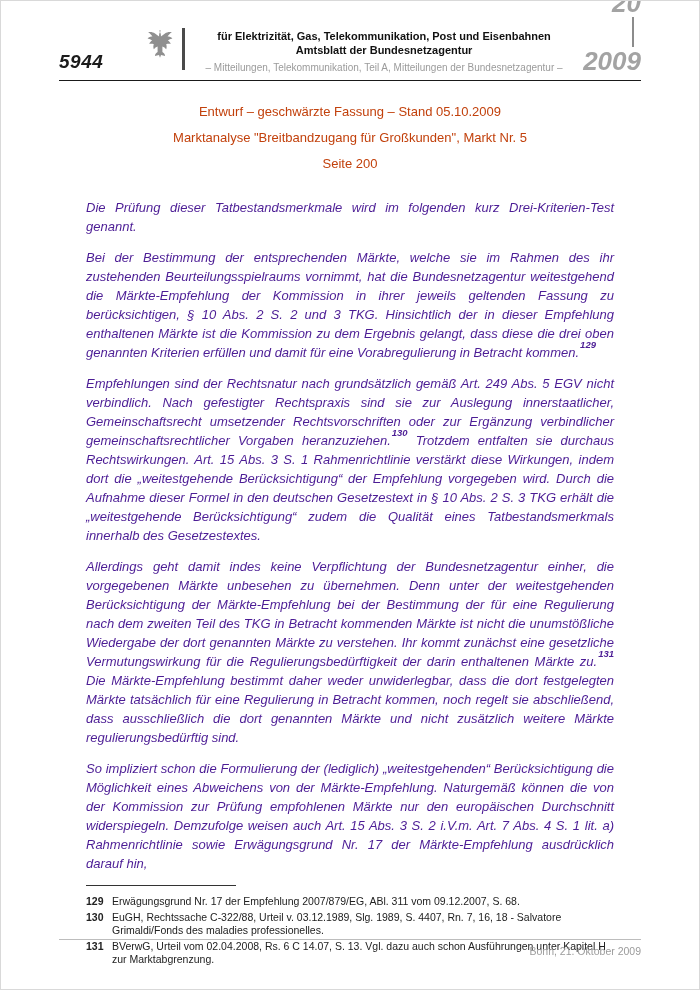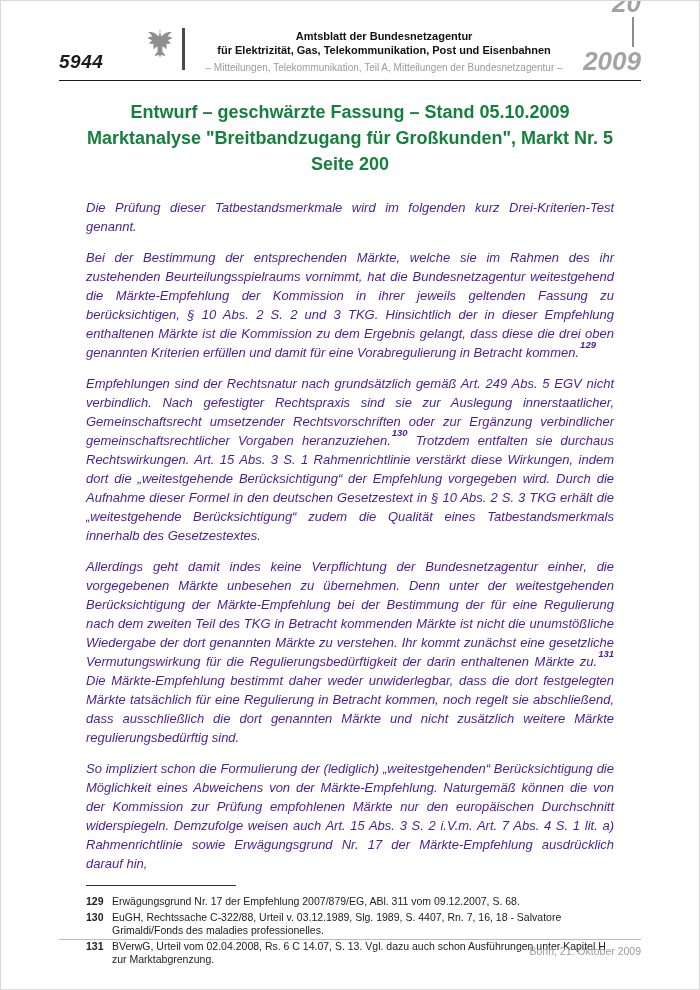--- a/index.html
+++ b/index.html
@@ -27,21 +27,21 @@
   .header-subtitle { font-size:10px; color:#9b9b9b; margin-top:4px; line-height:13px;text-align:center; }
   .issue { display:flex; align-items:flex-end; align-self:flex-end; margin-bottom:2px;flex-direction:column; }
   .issue-num {
     font-size:26px; font-weight:bold; font-style:italic; color:#a3a3a3; line-height:28px;
   }
   .issue-divider { width:2px; height:30px; background:#8c8c8c; margin:0 7px; align-self:flex-end; }
   .header-rule { border:none; border-top:1.5px solid #1a1a1a; margin-top:3px; }
 
   
   .doc-title { text-align:center; margin-top:18px; }
-  .doc-title div { font-size:18px; font-weight:bold; line-height:26px; color:#15803d; }
+  .doc-title div { font-size:13px; font-weight:normal; line-height:26px; color:#c2410c; }
 
   
   .body {
     margin:21px 27px 0 27px;
     font-size:13px; line-height:19px; text-align:justify; color:#4c1d95;
     hyphens:auto;font-style:italic; -webkit-hyphens:auto;
   }
   .body p { margin-bottom:12px; }
   sup.fn-ref {
     font-size:9.5px; font-weight:bold; line-height:0;
@@ -71,22 +71,22 @@
     <div class="logo-group">
       <span>
         <svg width="28" height="34" viewBox="0 0 28 34" aria-hidden="true">
           <path fill="#8f8f8f" d="M14 2.5 c-1.6 2-2.2 4-1.9 6.1 l-4.1-3.1 c-2-1.4-4.6-1.9-6.9-1.2 1.9 1 3.2 2.7 4.3 4.3 -1.8 0-3.5.6-4.8 1.9 1.7.3 3.3 1 4.6 2.1 -1.4.7-2.4 1.9-2.9 3.4 1.5-.3 3.1-.2 4.5.3 -.6 1.7-.6 3.4 0 5 1-1.3 2.3-2.3 3.8-2.8 l0 5.6 c-1.4.8-2.4 2.1-2.7 3.8 l4.1-.9 1 2.8 1-2.8 4.1.9 c-.3-1.7-1.3-3-2.7-3.8 l0-5.6 c1.5.5 2.8 1.5 3.8 2.8 .6-1.6.6-3.3 0-5 1.4-.5 3-.6 4.5-.3 -.5-1.5-1.5-2.7-2.9-3.4 1.3-1.1 2.9-1.8 4.6-2.1 -1.3-1.3-3-1.9-4.8-1.9 1.1-1.6 2.4-3.3 4.3-4.3 -2.3-.7-4.9-.2-6.9 1.2 l-4.1 3.1 c.3-2.1-.3-4.1-1.9-6.1 z"></path>
         </svg>
       </span>
       <span class="logo-bar"></span>
     </div>
 
     <div class="header-center">
+      <div class="header-title">für Elektrizität, Gas, Telekommunikation, Post und Eisenbahnen</div>
       <div class="header-title">Amtsblatt der Bundesnetzagentur</div>
-      <div class="header-title">für Elektrizität, Gas, Telekommunikation, Post und Eisenbahnen</div>
       <div class="header-subtitle">– Mitteilungen, Telekommunikation, Teil A, Mitteilungen der Bundesnetzagentur –</div>
     </div>
 
     <div class="issue">
       <span class="issue-num">20</span>
       <span class="issue-divider"></span>
       <span class="issue-num">2009</span>
     </div>
   </header>
 

